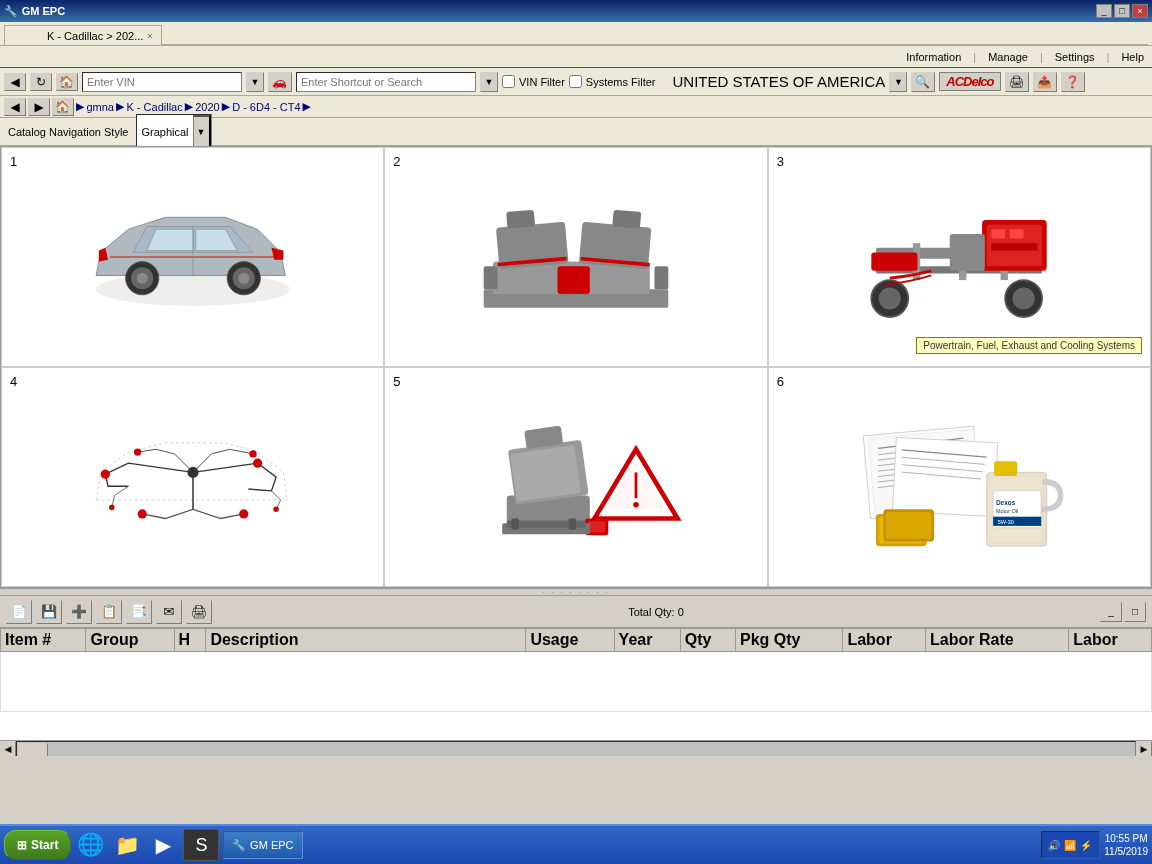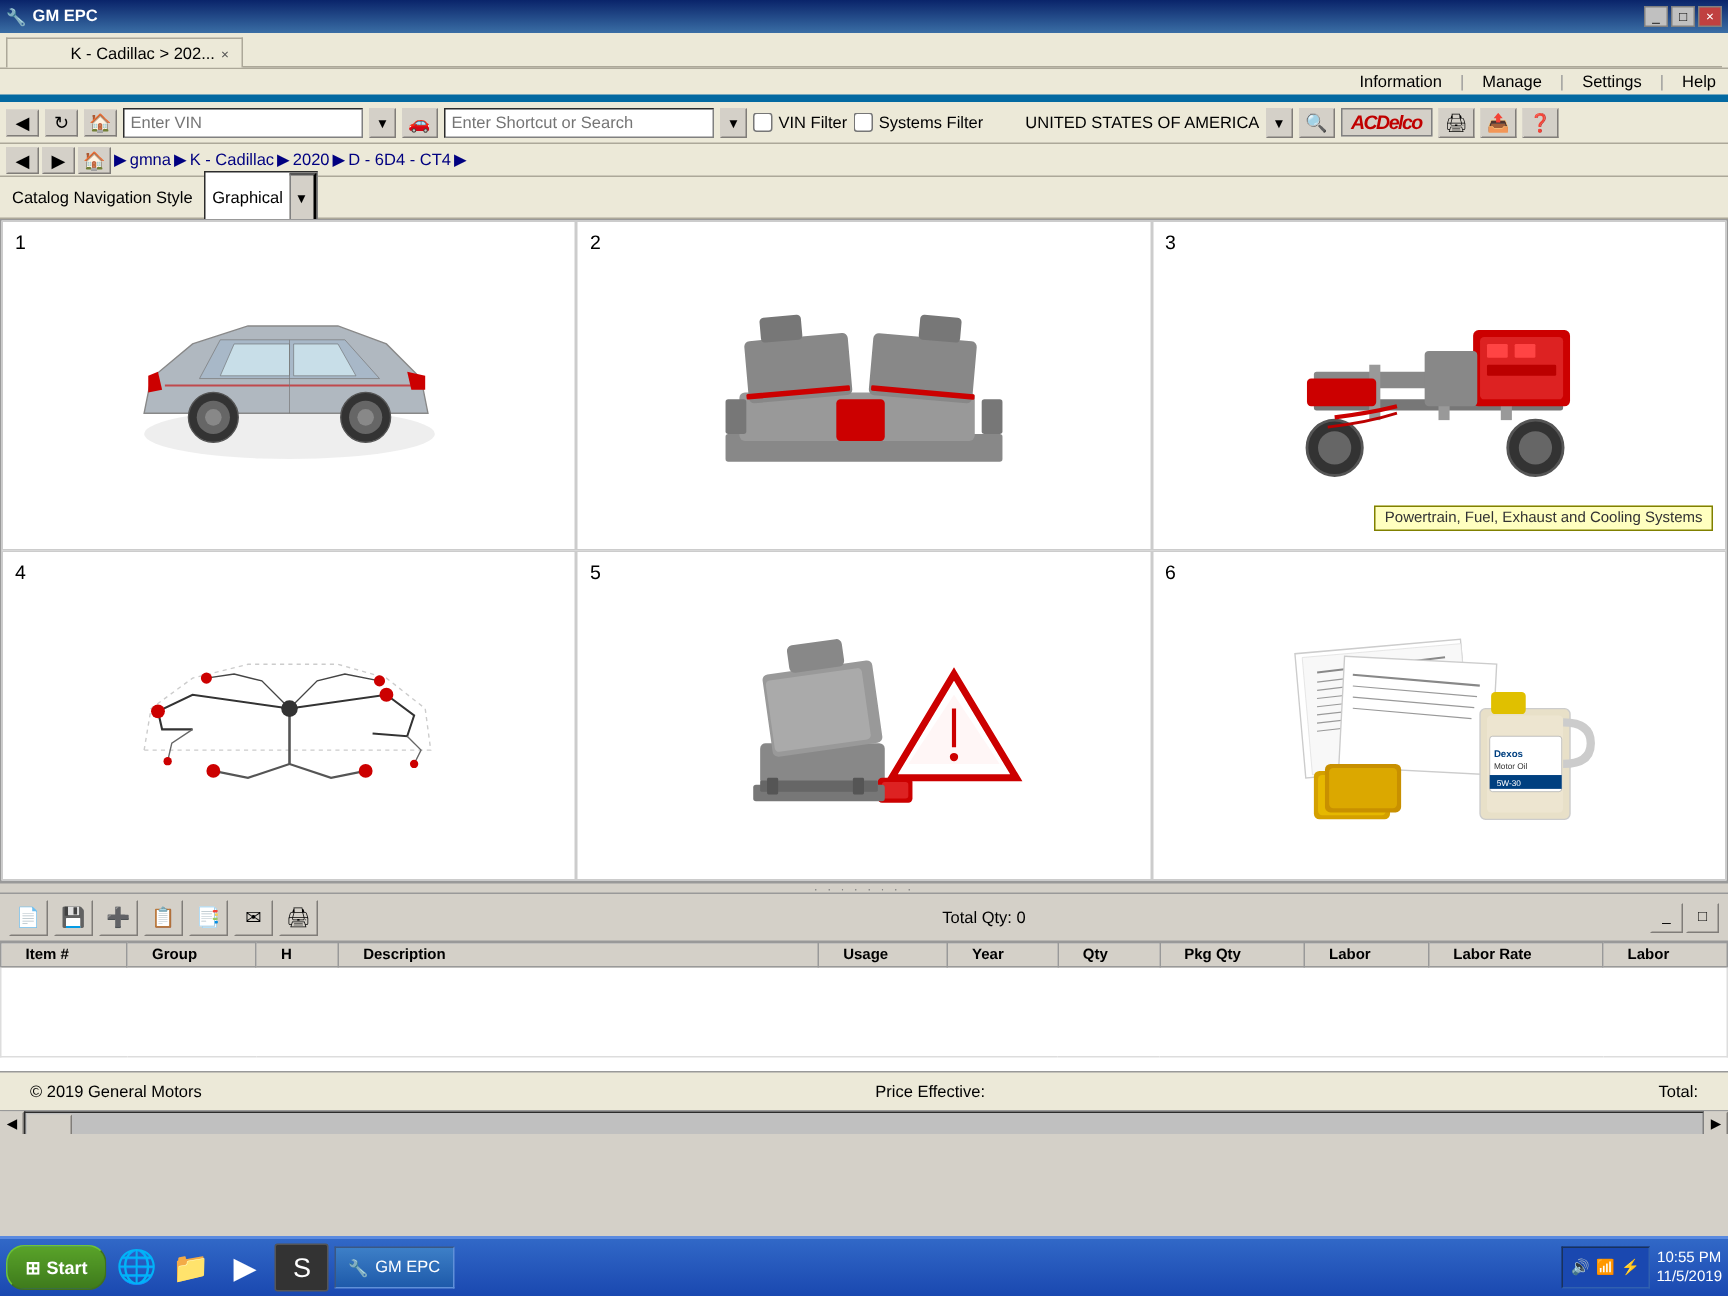--- a/index.html
+++ b/index.html
@@ -50,21 +50,21 @@
     #tab-spacer { flex: 1; border-bottom: 1px solid #aca899; height: 1px; align-self: flex-end; }
 
     
     #menubar {
       background: #ece9d8;
       height: 22px;
       display: flex;
       align-items: center;
       justify-content: flex-end;
       padding: 0 8px;
-      border-bottom: 5px solid #0369a1;
+      border-bottom: 1px solid #0369a1;
       gap: 12px;
     }
     .menu-item { font-size: 11px; color: #000; cursor: pointer; text-decoration: none; }
     .menu-sep { color: #999; }
 
     
     #toolbar {
       background: #ece9d8;
       height: 28px;
       display: flex;
@@ -240,22 +240,22 @@
 
     
     #parts-table {
       background: white;
       width: 100%;
       border-collapse: collapse;
     }
     #parts-table th {
       background: #d4d0c8;
       border: 1px solid #999;
-      padding: 2px 16px;
-      font-size: 10px;
+      padding: 2px 4px;
+      font-size: 16px;
       text-align: left;
       white-space: nowrap;
     }
     #parts-table td {
       border: 1px solid #ddd;
       padding: 2px 4px;
       font-size: 11px;
       height: 18px;
     }
 
@@ -436,21 +436,21 @@
 
   <label class="toolbar-checkbox">
     <input type="checkbox" style="">
     <span>VIN Filter</span>
   </label>
   <label class="toolbar-checkbox">
     <input type="checkbox" style="">
     <span>Systems Filter</span>
   </label>
 
-  <span style="font-size:11px; margin-left:24px;">UNITED STATES OF AMERICA</span>
+  <span style="font-size:15px; margin-left:13px;">UNITED STATES OF AMERICA</span>
   <button class="dropdown-btn">▼</button>
 
   <button class="toolbar-icon-btn">🔍</button>
   <span class="acdelco-logo">ACDelco</span>
   <button class="toolbar-icon-btn">🖨</button>
   <button class="toolbar-icon-btn">📤</button>
   <button class="toolbar-icon-btn">❓</button>
 </div>
 
 <div id="breadcrumb">
@@ -722,25 +722,20 @@
           </tr>
         </thead>
         <tbody id="parts-tbody">
           <tr>
               <td colspan="11" style="height:60px;"></td>
             </tr>
         </tbody>
       </table>
     </div>
 
-    <div id="footer">
-      <span>© 2019 General Motors</span>
-      <span>Price Effective:</span>
-      <span>Total:</span>
-    </div>
 
     <div id="scrollbar-area">
       <button class="scroll-btn">◀</button>
       <div class="scroll-track">
         <div class="scroll-thumb"></div>
       </div>
       <button class="scroll-btn">▶</button>
     </div>
   </div>
 </div>

